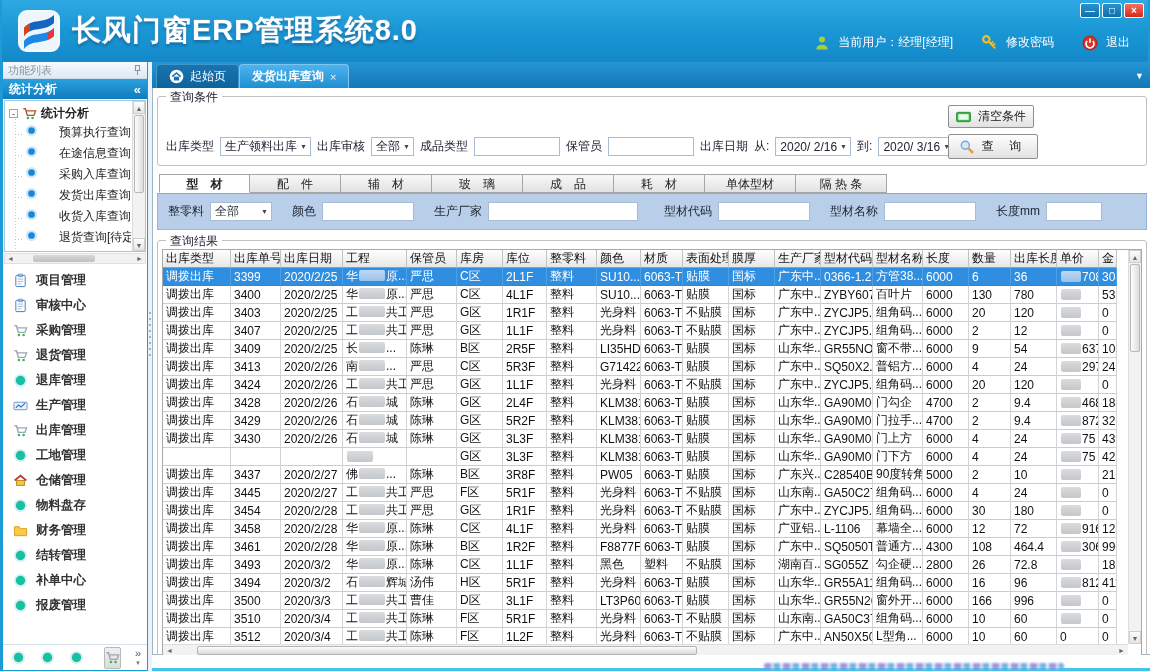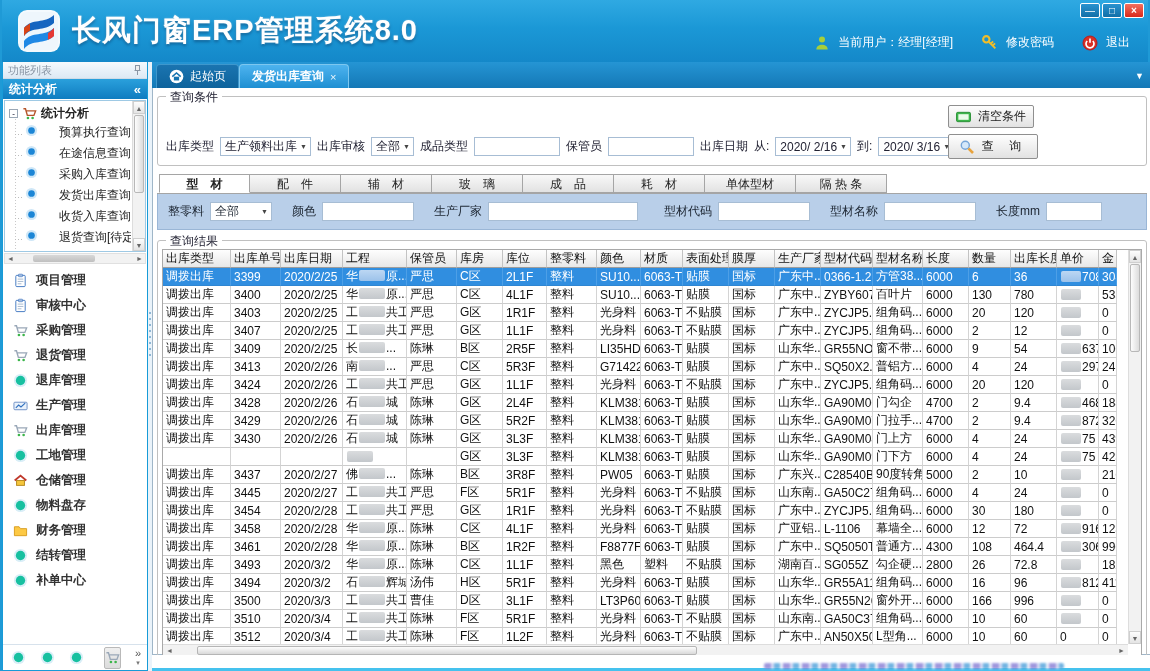--- a/index.html
+++ b/index.html
@@ -329,20 +329,27 @@
               </svg></span>
             <span>结转管理</span>
           </div>
           <div class="menu-item">
             <span class="icon"><svg width="15" height="15" viewBox="0 0 16 16">
                 <circle cx="8" cy="8" r="7" fill="#d9eef7"></circle>
                 <circle cx="8" cy="8" r="5" fill="#17c0a0"></circle>
               </svg></span>
             <span>补单中心</span>
           </div>
+          <div class="menu-item">
+            <span class="icon"><svg width="15" height="15" viewBox="0 0 16 16">
+                <circle cx="8" cy="8" r="7" fill="#d9eef7"></circle>
+                <circle cx="8" cy="8" r="5" fill="#17c0a0"></circle>
+              </svg></span>
+            <span>报废管理</span>
+          </div>
         </div>
       <div class="sidebar-footer" id="sidebar-footer">
         <span class="icon"><svg width="15" height="15" viewBox="0 0 16 16">
               <circle cx="8" cy="8" r="7" fill="#d9eef7"></circle>
               <circle cx="8" cy="8" r="5" fill="#17c0a0"></circle>
             </svg></span>
           <span class="icon"><svg width="15" height="15" viewBox="0 0 16 16">
               <circle cx="8" cy="8" r="7" fill="#d9eef7"></circle>
               <circle cx="8" cy="8" r="5" fill="#17c0a0"></circle>
             </svg></span>

